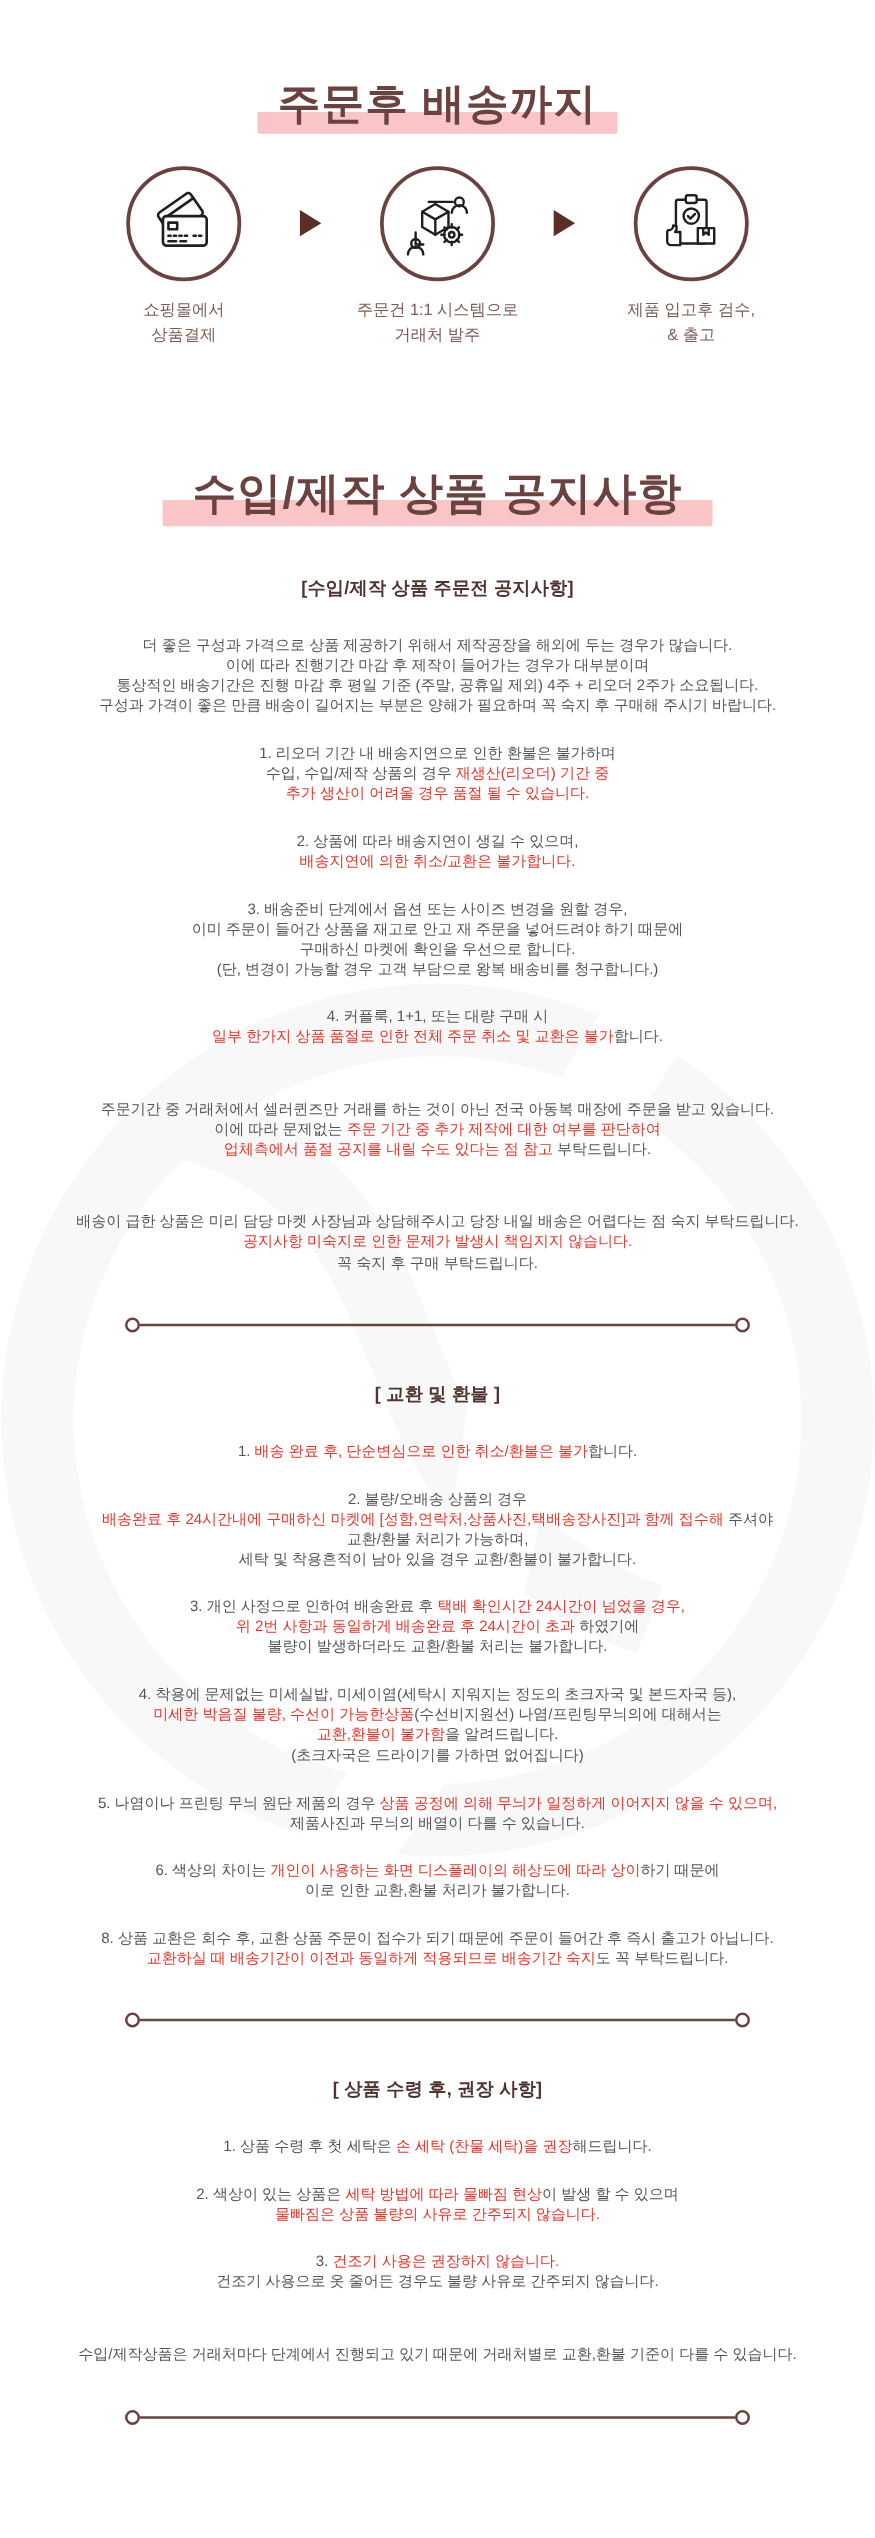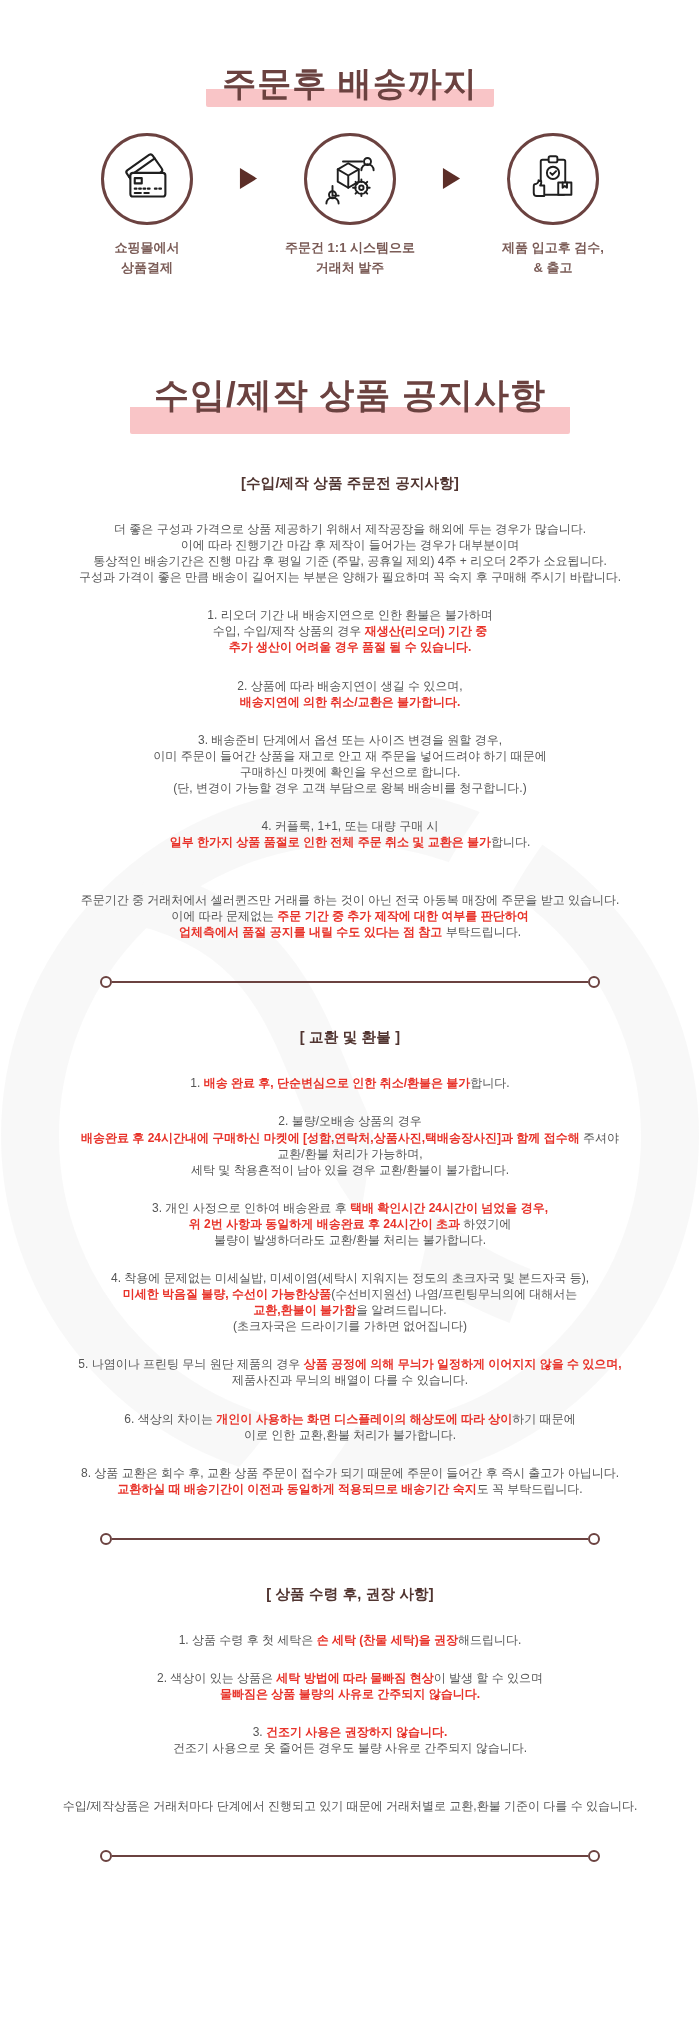--- a/index.html
+++ b/index.html
@@ -24,42 +24,42 @@
   .title-wrap{line-height:1;}
   .main-title{
     display:inline-block;font-size:34px;font-weight:bold;color:var(--title-brown);
     letter-spacing:1px;padding:0 16px 7px;
     background:linear-gradient(to bottom, rgba(255,255,255,0) 57%, var(--highlight-pink) 57%);
     border-radius:2px;
   }
   .notice-title-wrap{margin-top:100px;line-height:1;}
   .notice-title{
     display:inline-block;font-size:35px;font-weight:bold;color:var(--title-brown);
-    letter-spacing:1px;padding:0 24px 22px;
+    letter-spacing:1px;padding:0 24px 9px;
     background:linear-gradient(to bottom, rgba(255,255,255,0) 52%, var(--highlight-pink) 52%);
     border-radius:2px;
   }
 
   .process-row{margin-top:26px;display:flex;justify-content:center;align-items:flex-start;}
   .process-step{width:172px;}
   .step-circle{
     width:86px;height:86px;border:3px solid var(--title-brown);border-radius:50%;
     margin:0 auto;display:flex;align-items:center;justify-content:center;background:#fff;
   }
   .step-circle svg{width:56px;height:56px;stroke:var(--icon-stroke);}
-  .step-label{margin-top:13px;font-size:13px;font-weight:bold;color:var(--label-brown);line-height:1.5;}
+  .step-label{margin-top:13px;font-size:13px;font-weight:normal;color:var(--label-brown);line-height:1.5;}
   .arrow{margin-top:34px;padding:0 6px;}
   .arrow svg{width:19px;height:23px;}
   .arrow polygon{fill:var(--arrow-brown);}
 
   .sections{margin-top:40px;}
   .sec-heading{font-size:14.5px;font-weight:bold;color:var(--heading-text);margin:0 0 28px;letter-spacing:.2px;}
   .block{font-size:12px;color:var(--body-text);line-height:1.34;margin:0 0 22px;}
   .block.extra-gap{margin-top:42px;}
-  .red{color:var(--red-accent);font-weight:bold;}
+  .red{color:var(--red-accent);font-weight:normal;}
 
   .divider{width:500px;margin:36px auto 40px;display:flex;align-items:center;}
   .divider .ring{width:8px;height:8px;border:2.5px solid var(--divider-brown);border-radius:50%;background:#fff;flex:none;}
   .divider .line{flex:1;height:2px;background:var(--divider-brown);}
 </style>
 </head>
 <body>
 
 <div class="page">
 
@@ -138,20 +138,21 @@
 
     <div class="sections" id="notice-sections">
         <div class="section">
           <h3 class="sec-heading">[수입/제작 상품 주문전 공지사항]</h3>
           <p class="block"><span>더 좋은 구성과 가격으로 상품 제공하기 위해서 제작공장을 해외에 두는 경우가 많습니다.</span><br><span>이에 따라 진행기간 마감 후 제작이 들어가는 경우가 대부분이며</span><br><span>통상적인 배송기간은 진행 마감 후 평일 기준 (주말, 공휴일 제외) 4주 + 리오더 2주가 소요됩니다.</span><br><span>구성과 가격이 좋은 만큼 배송이 길어지는 부분은 양해가 필요하며 꼭 숙지 후 구매해 주시기 바랍니다.</span></p>
           <p class="block"><span>1. 리오더 기간 내 배송지연으로 인한 환불은 불가하며</span><br><span>수입, 수입/제작 상품의 경우 </span><span class="red">재생산(리오더) 기간 중</span><br><span class="red">추가 생산이 어려울 경우 품절 될 수 있습니다.</span></p>
           <p class="block"><span>2. 상품에 따라 배송지연이 생길 수 있으며,</span><br><span class="red">배송지연에 의한 취소/교환은 불가합니다.</span></p>
           <p class="block"><span>3. 배송준비 단계에서 옵션 또는 사이즈 변경을 원할 경우,</span><br><span>이미 주문이 들어간 상품을 재고로 안고 재 주문을 넣어드려야 하기 때문에</span><br><span>구매하신 마켓에 확인을 우선으로 합니다.</span><br><span>(단, 변경이 가능할 경우 고객 부담으로 왕복 배송비를 청구합니다.)</span></p>
           <p class="block"><span>4. 커플룩, 1+1, 또는 대량 구매 시</span><br><span class="red">일부 한가지 상품 품절로 인한 전체 주문 취소 및 교환은 불가</span><span>합니다.</span></p>
           <p class="block extra-gap"><span>주문기간 중 거래처에서 셀러퀸즈만 거래를 하는 것이 아닌 전국 아동복 매장에 주문을 받고 있습니다.</span><br><span>이에 따라 문제없는 </span><span class="red">주문 기간 중 추가 제작에 대한 여부를 판단하여</span><br><span class="red">업체측에서 품절 공지를 내릴 수도 있다는 점 참고</span><span> 부탁드립니다.</span></p>
+          <p class="block extra-gap"><span>배송이 급한 상품은 미리 담당 마켓 사장님과 상담해주시고 당장 내일 배송은 어렵다는 점 숙지 부탁드립니다.</span><br><span class="red">공지사항 미숙지로 인한 문제가 발생시 책임지지 않습니다.</span><br><span>꼭 숙지 후 구매 부탁드립니다.</span></p>
         </div>
         <div class="divider">
           <span class="ring"></span>
           <span class="line"></span>
           <span class="ring"></span>
         </div>
         <div class="section">
           <h3 class="sec-heading">[ 교환 및 환불 ]</h3>
           <p class="block"><span>1. </span><span class="red">배송 완료 후, 단순변심으로 인한 취소/환불은 불가</span><span>합니다.</span></p>
           <p class="block"><span>2. 불량/오배송 상품의 경우</span><br><span class="red">배송완료 후 24시간내에 구매하신 마켓에 [성함,연락처,상품사진,택배송장사진]과 함께 접수해</span><span> 주셔야</span><br><span>교환/환불 처리가 가능하며,</span><br><span>세탁 및 착용흔적이 남아 있을 경우 교환/환불이 불가합니다.</span></p>

